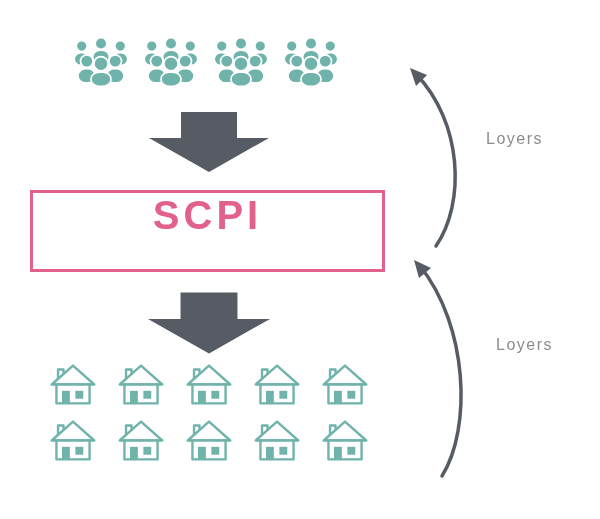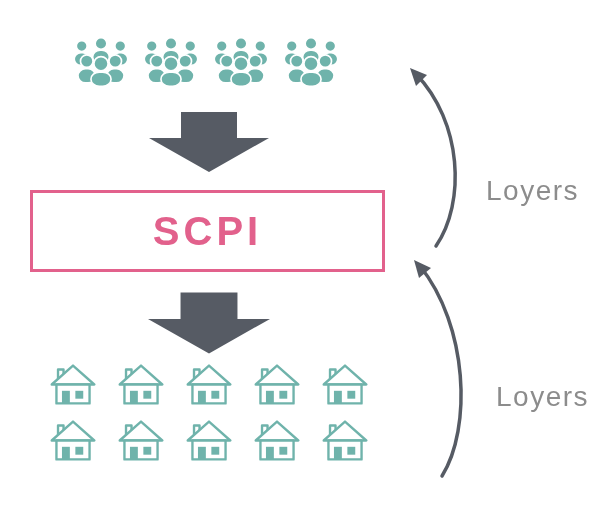--- a/index.html
+++ b/index.html
@@ -24,21 +24,21 @@
   
   .block-arrow{display:block;}
   .block-arrow polygon{fill:var(--dark-gray);}
   .arrow-1{left:148px;top:112px;}
   .arrow-2{left:148px;top:292px;}
 
   
   .scpi-box{
     left:30px;top:190px;width:355px;height:82px;box-sizing:border-box;
     border:3px solid var(--pink);background:#fff;
-    display:flex;align-items:center;justify-content:center;
+    display:flex;justify-content:center;
   }
   .scpi-label{
     color:var(--pink);font-size:40px;font-weight:bold;letter-spacing:4px;
   }
 
   
   .houses-row{display:flex;gap:22px;}
   .houses-row-1{left:50px;top:364px;}
   .houses-row-2{left:50px;top:420px;}
   .house{width:46px;height:41px;display:block;}
@@ -46,21 +46,21 @@
   .house .solid{fill:var(--teal);}
 
   
   .curve{display:block;overflow:visible;}
   .curve path{stroke:var(--dark-gray);stroke-width:3.5;fill:none;stroke-linecap:round;}
   .curve polygon{fill:var(--dark-gray);}
   .curve-top{left:400px;top:58px;}
   .curve-bottom{left:404px;top:248px;}
 
   .loyers-label{
-    color:var(--label-gray);font-size:28px;letter-spacing:1.5px;margin-top:45px;
+    color:var(--label-gray);font-size:16px;letter-spacing:1.5px;
   }
   .label-top{left:486px;top:130px;}
   .label-bottom{left:496px;top:336px;}
 </style>
 </head>
 <body>
 
 <div class="canvas">
 
   <div class="abs people-row">

